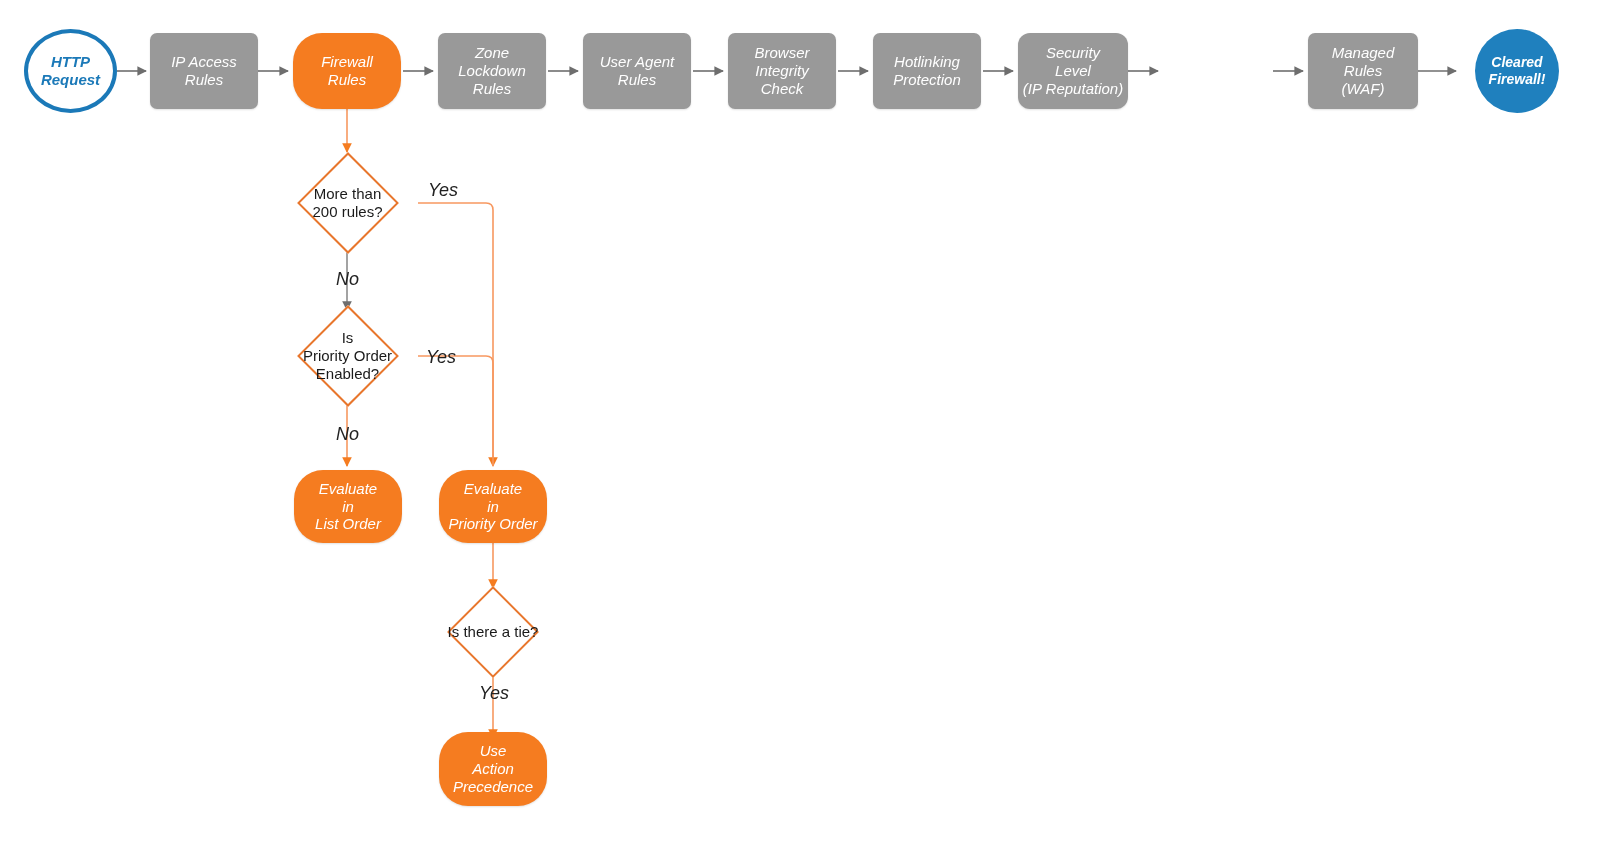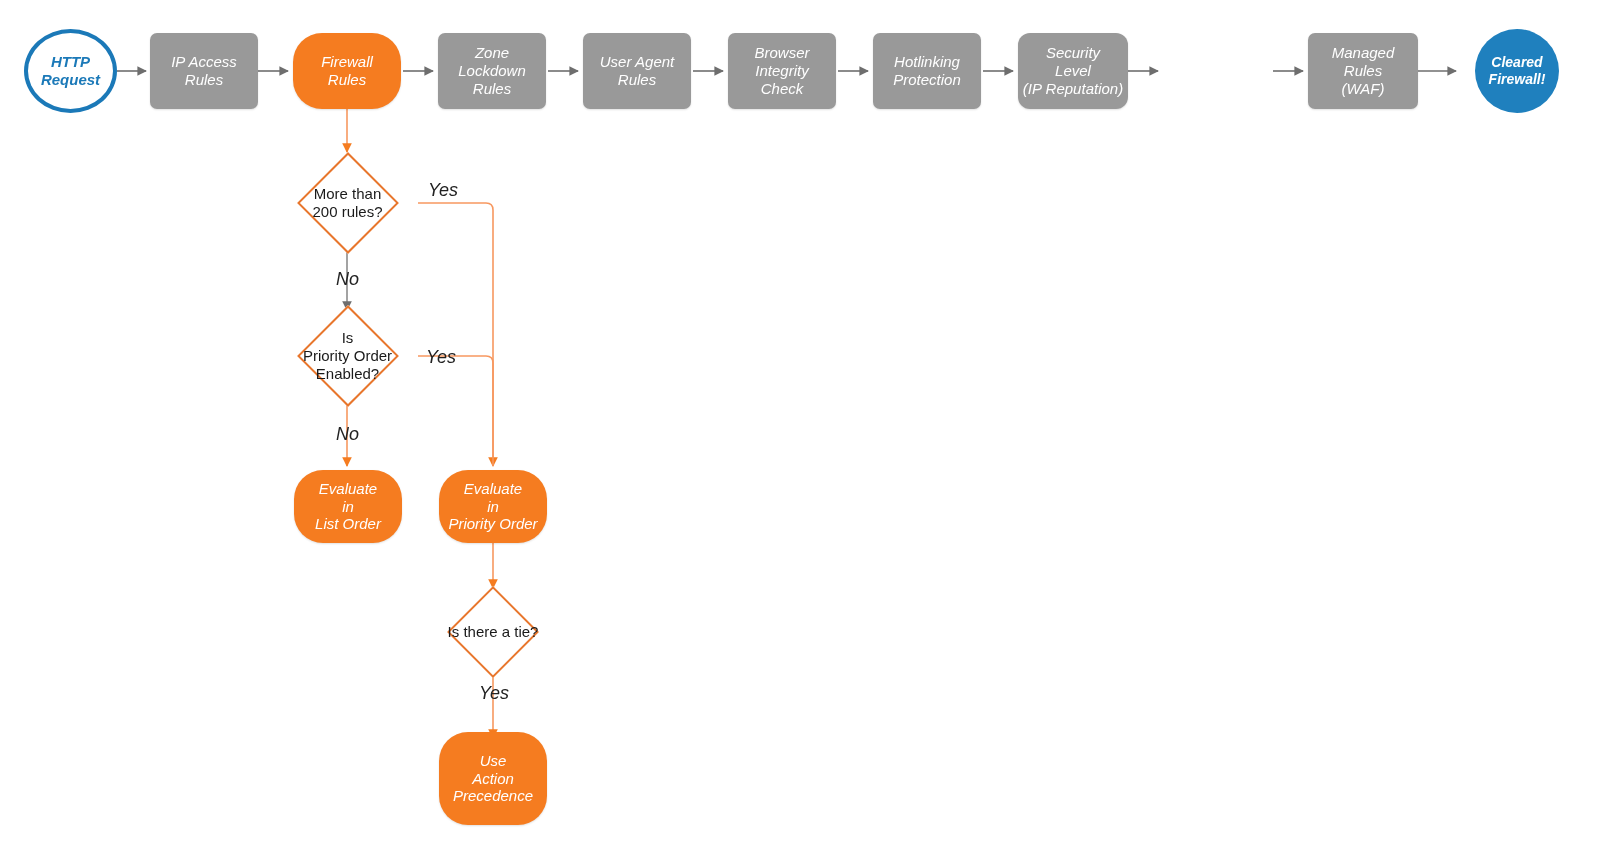--- a/index.html
+++ b/index.html
@@ -231,21 +231,21 @@
 in
 List Order</span>
   </div>
 
   <div class="node proc orange" style="left:439px; top:470px; width:108px; height:73px;">
     <span class="node-label">Evaluate
 in
 Priority Order</span>
   </div>
 
-  <div class="node proc orange" style="left:439px; top:732px; width:108px; height:93px;">
+  <div class="node proc orange" style="left:439px; top:732px; width:108px; height:74px;">
     <span class="node-label">Use
 Action
 Precedence</span>
   </div>
 
   <span class="edge-label" style="left:428px; top:180px;">Yes</span>
 
   <span class="edge-label" style="left:336px; top:269px;">No</span>
 
   <span class="edge-label" style="left:426px; top:347px;">Yes</span>

